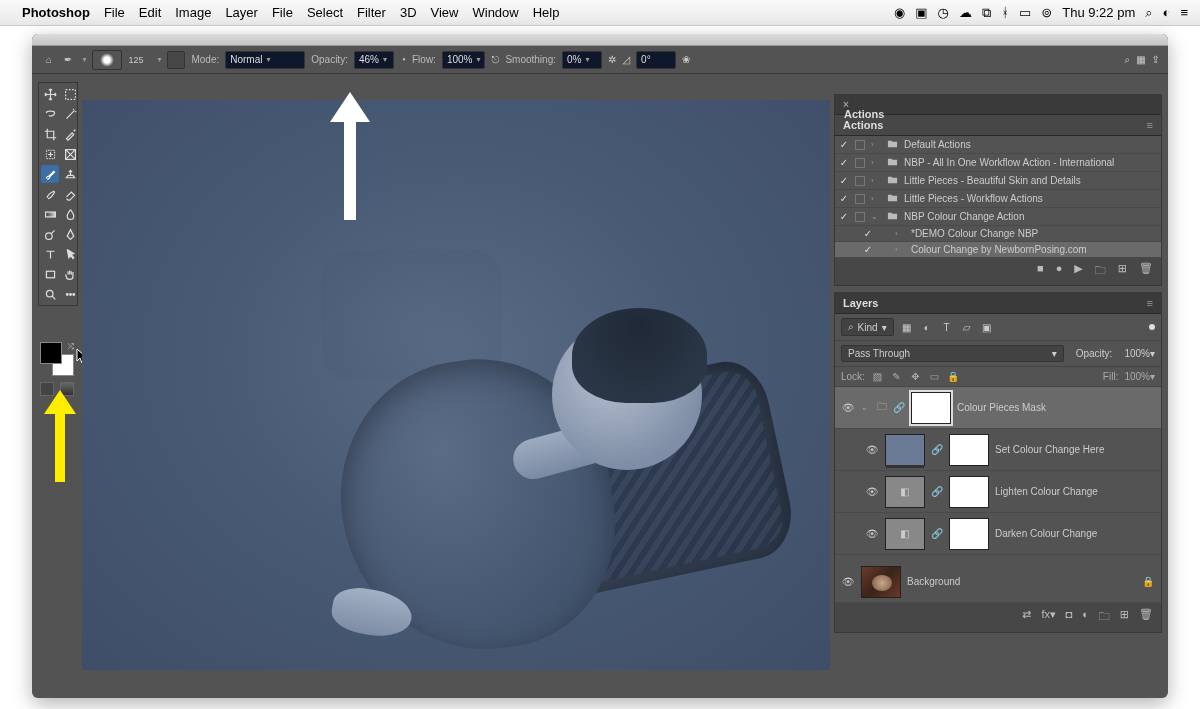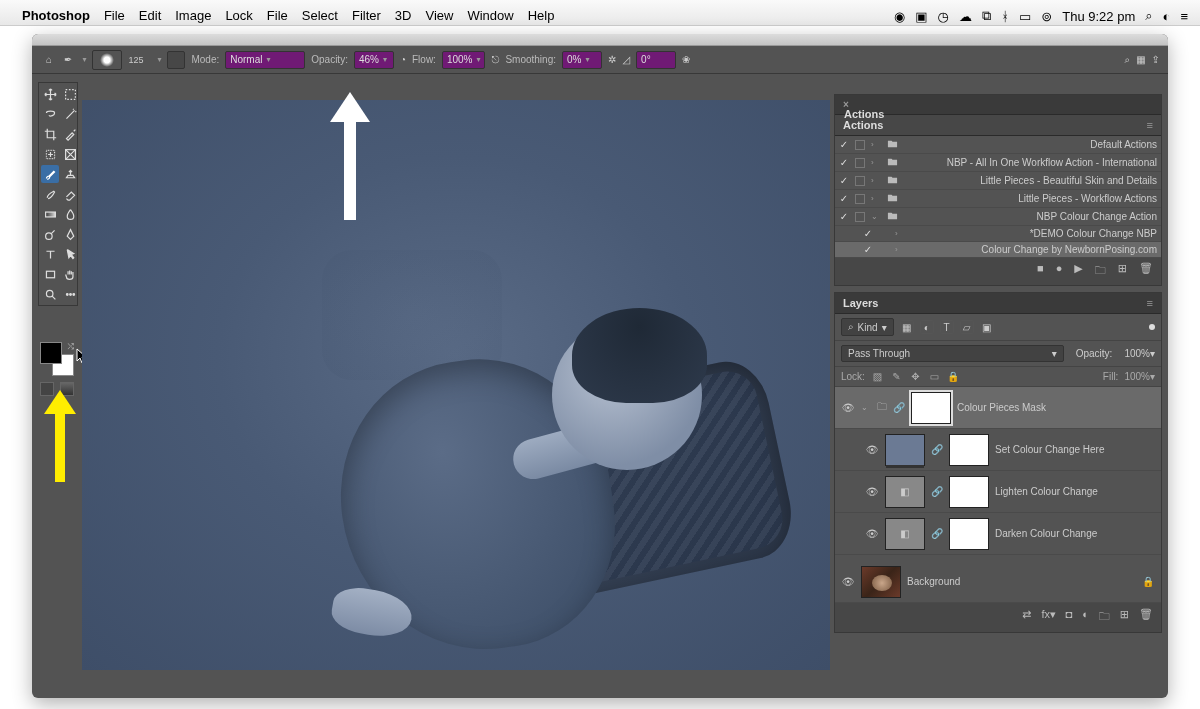--- a/index.html
+++ b/index.html
@@ -1,39 +1,39 @@
 <!DOCTYPE html>
 <html><head>
 <meta charset="utf-8">
 <style>
 * { margin:0; padding:0; box-sizing:border-box; font-family:-apple-system,Helvetica,Arial,sans-serif; }
 body { background:#fff; width:1200px; height:709px; position:relative; overflow:hidden; }
 
 
-.menubar { height:26px; background:linear-gradient(#fafafa,#e8e8e8); display:flex; font-size:13px; padding:8px 12px; border-bottom:1px solid #ccc; position:relative; }
+.menubar { height:26px; background:linear-gradient(#fafafa,#e8e8e8); display:flex; align-items:center; font-size:13px; padding:0 12px; border-bottom:1px solid #ccc; position:relative; }
 .menubar .apple { font-size:15px; margin-right:10px; }
 .menubar .app { font-weight:bold; margin-right:14px; }
 .menubar .mitem { margin-right:14px; cursor:default; }
 .menubar .right { position:absolute; right:12px; display:flex; align-items:center; gap:10px; }
 .menubar .right span { font-size:13px; }
 
 
 .window { position:absolute; left:32px; top:34px; width:1136px; height:664px; background:#535353; border-radius:6px; box-shadow:0 6px 20px rgba(0,0,0,.3); overflow:hidden; }
 
 .winbar { height:12px; background:linear-gradient(#dcdcdc,#c4c4c4); border-bottom:1px solid #999; }
 
 
 .optbar { height:28px; background:#535353; border-bottom:1px solid #383838; display:flex; align-items:center; padding:0 8px; font-size:10px; color:#ccc; gap:6px; }
 .optbar .home { width:18px; text-align:center; }
 .optbar .brush-preview { width:30px; height:20px; border:1px solid #333; border-radius:2px; background:#535353; display:flex; align-items:center; justify-content:center; }
 .optbar .brush-preview .dot { width:14px; height:14px; border-radius:50%; background:radial-gradient(circle,#fff 30%,transparent 70%); }
 .optbar .sizelabel { font-size:9px; margin-right:4px; }
 .optbar .btnsmall { width:18px; height:18px; border:1px solid #333; background:#474747; border-radius:2px; }
 .optbar label { color:#bbb; }
-.optbar select, .optbar .combo { background:#701a75; border:1px solid #333; color:#ddd; font-size:10px; height:18px; border-radius:2px; padding:0 4px; }
+.optbar select, .optbar .combo { background:#0f172a; border:1px solid #333; color:#ddd; font-size:10px; height:18px; border-radius:2px; padding:0 4px; }
 .optbar .combo { display:inline-flex; align-items:center; min-width:40px; }
 .optbar .chev { margin-left:4px; font-size:8px; color:#999; }
 .optbar .spacer { flex:1; }
 
 
 .tools { position:absolute; left:6px; top:48px; width:40px; background:#535353; padding:2px; display:grid; grid-template-columns:18px 18px; gap:2px; border:1px solid #383838; }
 .tools .tool { width:18px; height:18px; display:flex; align-items:center; justify-content:center; border-radius:2px; cursor:pointer; color:#ddd; }
 .tools .tool.selected { background:#3a6ea5; }
 .tools .tool svg { width:13px; height:13px; stroke:#ddd; fill:none; stroke-width:1.5; }
 .tools .tool.selected svg { stroke:#fff; }
@@ -75,21 +75,21 @@
 .panel .tab { background:#3a3a3a; padding:4px 8px; font-size:11px; font-weight:bold; color:#ddd; border-bottom:1px solid #2a2a2a; display:flex; justify-content:space-between; align-items:center; }
 .panel .tab .x { color:#999; font-size:10px; }
 .panel .tab .menu { color:#999; }
 
 .actions .row { display:flex; align-items:center; padding:2px 4px; gap:6px; border-bottom:1px solid #4a4a4a; }
 .actions .row.sel { background:#6a6a6a; }
 .actions .check { width:10px; text-align:center; color:#ddd; }
 .actions .box { width:10px; height:10px; border:1px solid #777; }
 .actions .disclosure { width:10px; color:#999; font-size:8px; }
 .actions .folder svg{ width:11px; height:11px; fill:#bbb; }
-.actions .name { flex:1; white-space:nowrap; overflow:hidden; text-overflow:ellipsis;text-align:right; }
+.actions .name { flex:1; white-space:nowrap; overflow:hidden; text-overflow:ellipsis; }
 .actions .footer { display:flex; justify-content:flex-end; gap:12px; padding:4px 8px; background:#474747; }
 .actions .footer span { color:#bbb; font-size:11px; cursor:pointer; }
 
 .layers .filterbar { display:flex; align-items:center; gap:6px; padding:4px 6px; border-bottom:1px solid #444; }
 .layers .filterbar .kind { background:#424242; border:1px solid #333; padding:2px 6px; border-radius:2px; display:flex; align-items:center; gap:4px; }
 .layers .filterbar .ficon { width:14px; height:14px; border:1px solid #555; border-radius:2px; display:flex; align-items:center; justify-content:center; }
 .layers .blendrow { display:flex; align-items:center; gap:12px; padding:4px 6px; border-bottom:1px solid #444; }
 .layers .blendrow .sel { background:#424242; border:1px solid #333; padding:2px 6px; border-radius:2px; flex:1; }
 .layers .lockrow { display:flex; align-items:center; gap:6px; padding:4px 6px; border-bottom:1px solid #444; color:#aaa; }
 .layers .lockrow .licon { width:13px; text-align:center; }
@@ -118,21 +118,21 @@
 </style>
 </head>
 <body>
 
 <div class="menubar">
   <span class="apple"></span>
   <span class="app">Photoshop</span>
   <span class="mitem">File</span>
   <span class="mitem">Edit</span>
   <span class="mitem">Image</span>
-  <span class="mitem">Lock</span>
+  <span class="mitem">Layer</span>
   <span class="mitem">File</span>
   <span class="mitem">Select</span>
   <span class="mitem">Filter</span>
   <span class="mitem">3D</span>
   <span class="mitem">View</span>
   <span class="mitem">Window</span>
   <span class="mitem">Help</span>
   <div class="right">
     <span class="statusicon">◉</span>
     <span class="statusicon">▣</span>

